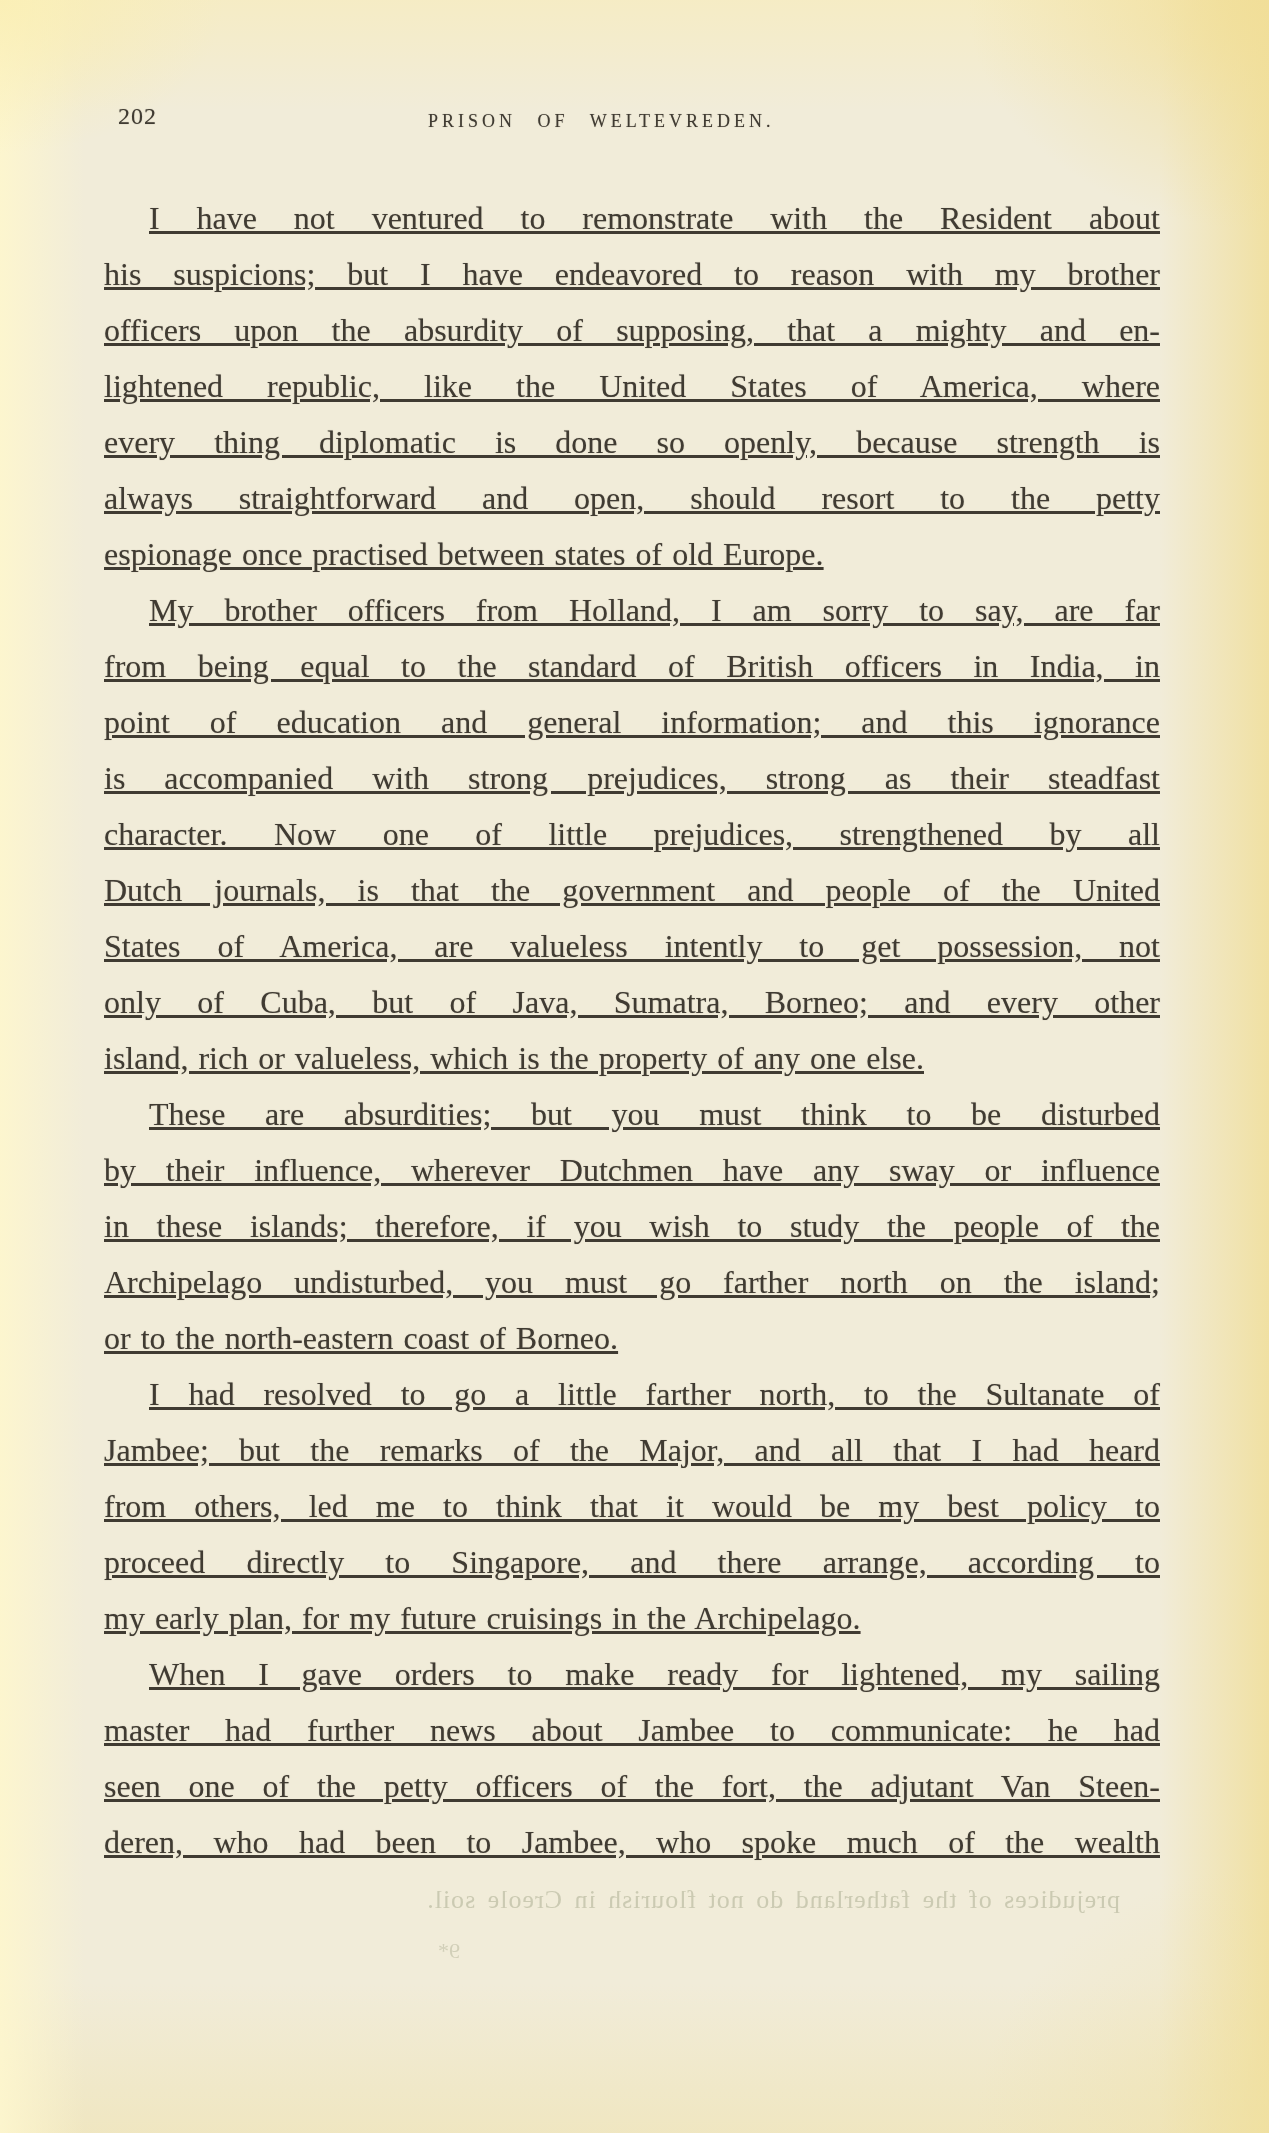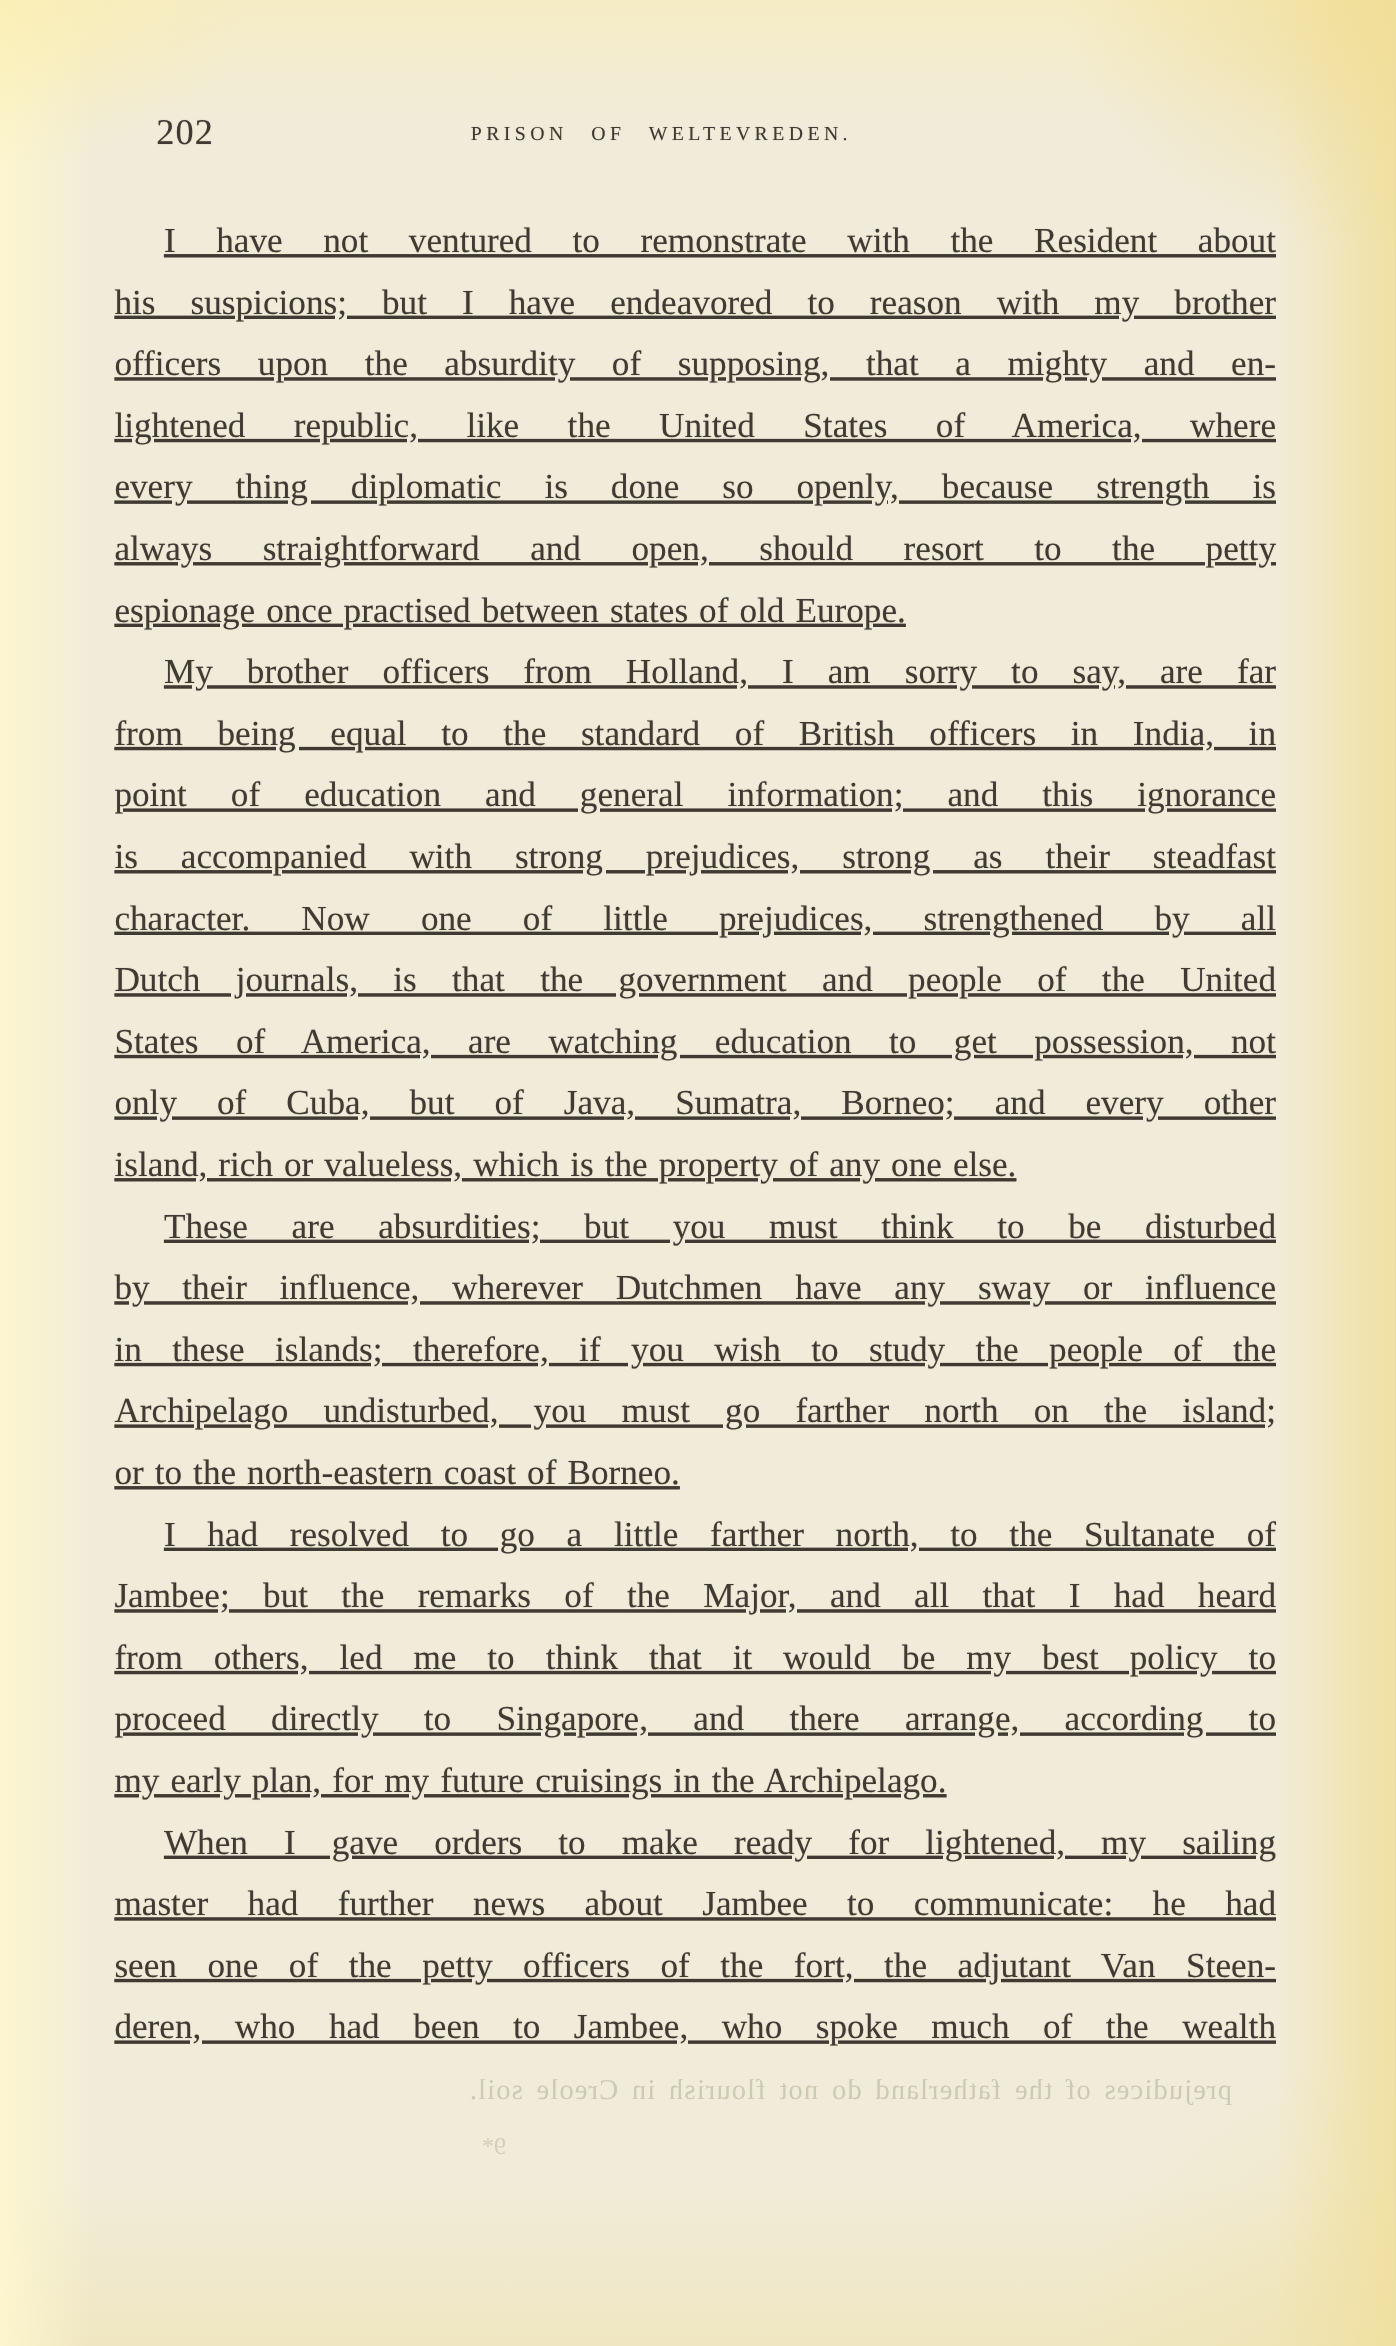--- a/index.html
+++ b/index.html
@@ -19,23 +19,23 @@
       radial-gradient(ellipse 420px 320px at 100% 0%, rgba(241,222,152,0.9), rgba(241,222,152,0) 72%),
       radial-gradient(ellipse 420px 380px at 100% 100%, rgba(240,225,165,0.55), rgba(240,225,165,0) 70%),
       linear-gradient(270deg, rgba(240,221,148,0.8), rgba(240,221,148,0) 110px),
       linear-gradient(90deg, rgba(253,246,206,0.95), rgba(253,246,206,0) 85px),
       linear-gradient(180deg, rgba(247,236,190,0.75), rgba(247,236,190,0) 110px),
       linear-gradient(0deg, rgba(239,228,183,0.7), rgba(239,228,183,0) 150px),
       #f1ecd9;
   }
   .page-number {
     position: absolute;
-    left: 142px;
+    left: 118px;
     top: 103px;
-    font-size: 33px;
+    font-size: 24px;
     letter-spacing: 1px;
     text-shadow: 0 0 1px rgba(64,59,50,0.4);
   }
   .running-head {
     position: absolute;
     left: 428px;
     top: 111px;
     font-size: 18px;
     letter-spacing: 4px;
     word-spacing: 13px;
@@ -108,21 +108,21 @@
     <div class="line">every thing diplomatic is done so openly, because strength is</div>
     <div class="line">always straightforward and open, should resort to the petty</div>
     <div class="line plast">espionage once practised between states of old Europe.</div>
 
     <div class="line first">My brother officers from Holland, I am sorry to say, are far</div>
     <div class="line">from being equal to the standard of British officers in India, in</div>
     <div class="line">point of education and general information; and this ignorance</div>
     <div class="line">is accompanied with strong prejudices, strong as their steadfast</div>
     <div class="line">character. Now one of little prejudices, strengthened by all</div>
     <div class="line">Dutch journals, is that the government and people of the United</div>
-    <div class="line">States of America, are watching education to get possession, not</div>
+    <div class="line">States of America, are valueless intently to get possession, not</div>
     <div class="line">only of Cuba, but of Java, Sumatra, Borneo; and every other</div>
     <div class="line plast">island, rich or valueless, which is the property of any one else.</div>
 
     <div class="line first">These are absurdities; but you must think to be disturbed</div>
     <div class="line">by their influence, wherever Dutchmen have any sway or influence</div>
     <div class="line">in these islands; therefore, if you wish to study the people of the</div>
     <div class="line">Archipelago undisturbed, you must go farther north on the island;</div>
     <div class="line plast">or to the north-eastern coast of Borneo.</div>
 
     <div class="line first">I had resolved to go a little farther north, to the Sultanate of</div>

